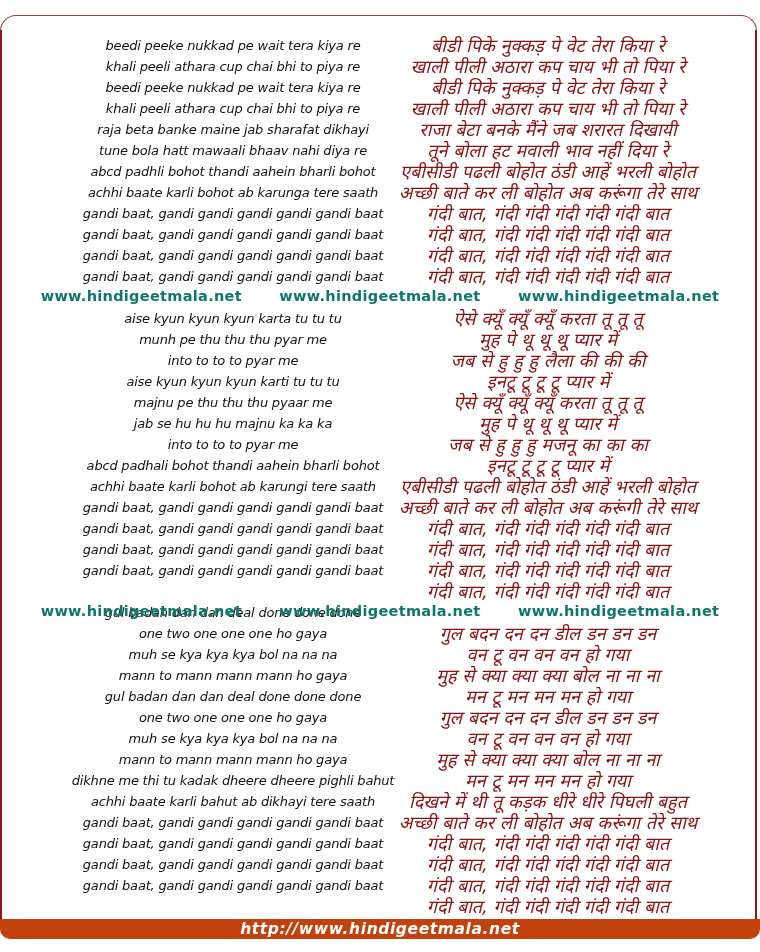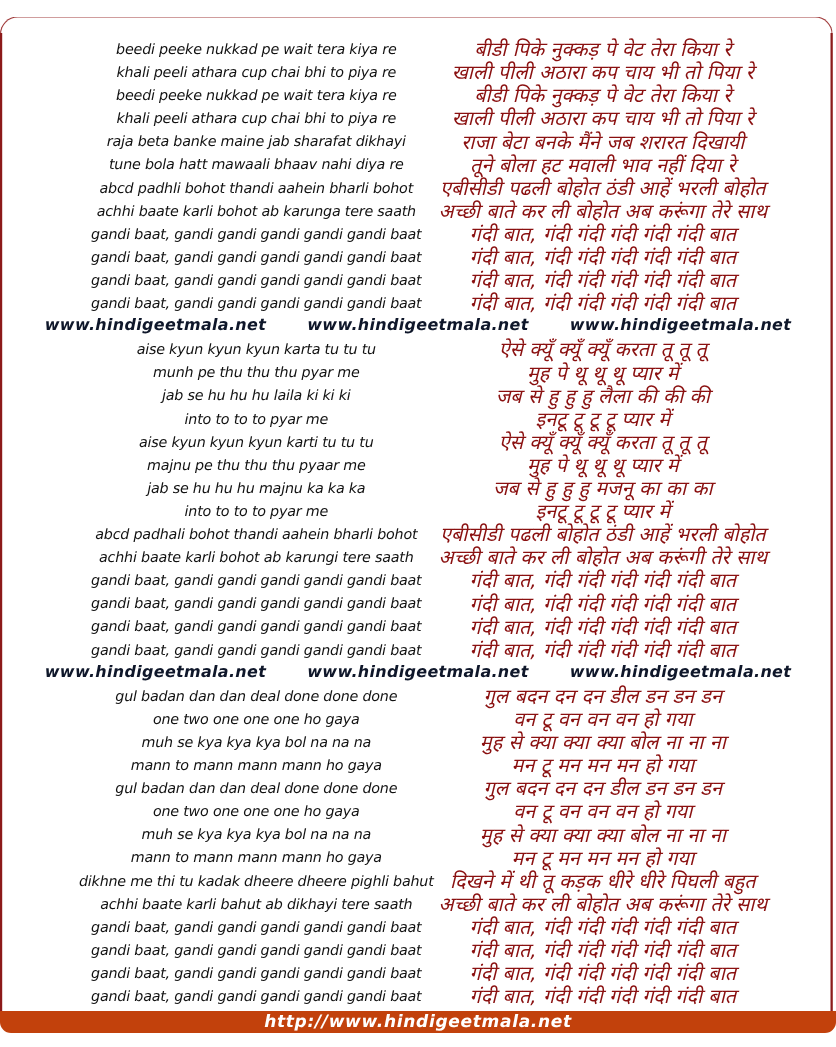--- a/index.html
+++ b/index.html
@@ -36,21 +36,21 @@
     font-size: 13.6px; font-style: italic;
   }
   .col-en .line { font-family: "DejaVu Sans", sans-serif; color: #111111; font-size: 13px; letter-spacing: -0.2px; }
   .col-hi .line { font-family: "DejaVu Sans", sans-serif; color: #8a1010; font-size: 18px; }
   .gap { display: block; height: 21px; }
   .watermark {
     position: absolute; left: 0; width: 760px; height: 22px;
     display: flex; justify-content: space-around; padding: 0 22px; box-sizing: border-box;
   }
   .wm-text {
-    color: #0f172a; font-family: "DejaVu Sans", sans-serif; font-weight: bold; font-style: italic;
+    color: #0f766e; font-family: "DejaVu Sans", sans-serif; font-weight: bold; 
     font-size: 14.5px; line-height: 22px; letter-spacing: 0.3px; text-align: right;
   }
 </style>
 </head>
 <body>
 
 <div class="frame"></div>
 
 <div class="col col-en">
   <div>
@@ -64,21 +64,20 @@
     <span class="line">achhi baate karli bohot ab karunga tere saath</span>
     <span class="line">gandi baat, gandi gandi gandi gandi gandi baat</span>
     <span class="line">gandi baat, gandi gandi gandi gandi gandi baat</span>
     <span class="line">gandi baat, gandi gandi gandi gandi gandi baat</span>
     <span class="line">gandi baat, gandi gandi gandi gandi gandi baat</span>
   </div>
   <span class="gap"></span>
   <div>
     <span class="line">aise kyun kyun kyun karta tu tu tu</span>
     <span class="line">munh pe thu thu thu pyar me</span>
-    <span class="line">jab se hu hu hu laila ki ki ki</span>
     <span class="line">into to to to pyar me</span>
     <span class="line">aise kyun kyun kyun karti tu tu tu</span>
     <span class="line">majnu pe thu thu thu pyaar me</span>
     <span class="line">jab se hu hu hu majnu ka ka ka</span>
     <span class="line">into to to to pyar me</span>
     <span class="line">abcd padhali bohot thandi aahein bharli bohot</span>
     <span class="line">achhi baate karli bohot ab karungi tere saath</span>
     <span class="line">gandi baat, gandi gandi gandi gandi gandi baat</span>
     <span class="line">gandi baat, gandi gandi gandi gandi gandi baat</span>
     <span class="line">gandi baat, gandi gandi gandi gandi gandi baat</span>

